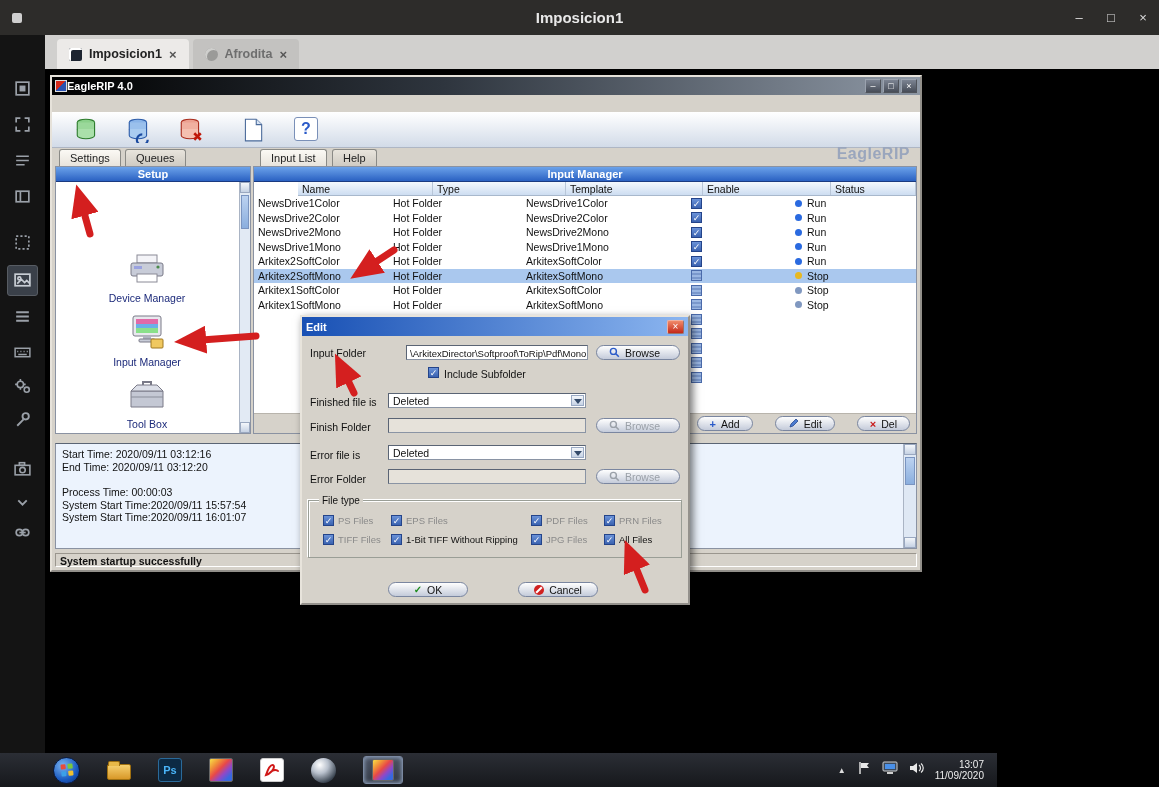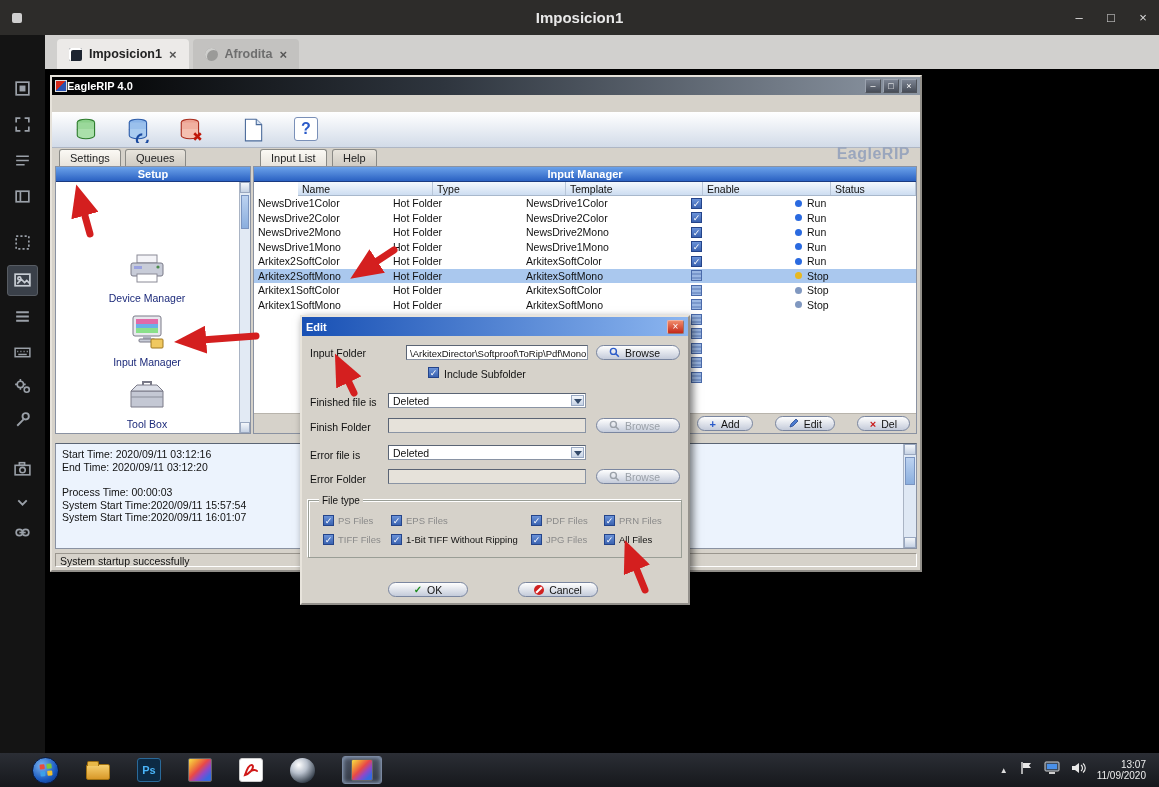--- a/index.html
+++ b/index.html
@@ -129,21 +129,21 @@
     background:#ecf3fd; border:1px solid #8a92a2; border-top-color:#5a6474;
     padding:4px 18px 0 6px; }
   .log-line { font-size:10.5px; color:#111; line-height:12.5px; white-space:nowrap; }
   .log-gap { margin-top:13px; }
   .log-scroll { position:absolute; right:0; top:0; bottom:0; width:13px;
     background:#dfe8f4; border-left:1px solid #aab4c4; }
   .space-strip { position:absolute; left:3px; right:3px; top:474px; height:12px; }
   .space-text { position:absolute; left:637px; top:0; font-size:10.5px; color:#111; }
   .erip-status { position:absolute; left:3px; right:3px; bottom:3px; height:14px;
     border:1px solid #9a968e; border-bottom-color:#fff; border-right-color:#fff;
-    font-size:10.5px; color:#111; padding:1px 0 0 4px; background:#d6d2ca; }
+    font-size:10.5px; color:#111; padding:1px 0 0 4px; background:#d6d2ca;font-weight:bold; }
 
   
   .dialog { position:absolute; left:300px; top:315px; width:390px; height:290px;
     background:#d6d2ca; border:2px outset #e8e4dc; box-shadow:3px 3px 8px rgba(0,0,0,.55);
     z-index:50; }
   .dlg-title { height:19px; background:linear-gradient(to right,#1850b4,#8cb6f0);
     display:flex; align-items:center; padding:0 4px; }
   .dlg-title-text { color:#fff; font-size:11px; font-weight:bold; }
   .dlg-close { margin-left:auto; width:17px; height:14px;
     background:linear-gradient(#f08a6a,#c42818); border:1px outset #f0b0a0; border-radius:2px;
@@ -168,23 +168,23 @@
     font-size:10px; color:#111; padding:0 3px; }
   .ft { position:absolute; display:flex; align-items:center; gap:4px;
     font-size:9.5px; color:#111; white-space:nowrap; }
   .ft.dis { color:#8a8a8a; }
 
   
   .arrows { position:absolute; left:0; top:0; width:1159px; height:787px;
     z-index:99; pointer-events:none; }
 
   
-  .taskbar { position:absolute; left:0; bottom:0; width:1159px; height:34px;
+  .taskbar { position:absolute; left:0; bottom:0; width:997px; height:34px;
     background:linear-gradient(#2b2e35,#16181c); display:flex; align-items:center;
-    z-index:10; padding-left:32px; }
+    z-index:10; padding-left:53px; }
   .tk-item { margin-right:27px; display:flex; align-items:center; justify-content:center; }
   .orb { width:27px; height:27px; border-radius:50%; border:1px solid #0a1a40;
     background:radial-gradient(circle at 35% 30%,#7ab4f0,#1a5ac0 60%,#0a2a70);
     display:flex; align-items:center; justify-content:center; }
   .orb-flag { width:12px; height:12px; display:grid; grid-template-columns:5px 5px;
     grid-template-rows:5px 5px; gap:2px; transform:rotate(-6deg); }
   .orb-flag span { border-radius:1px; }
   .folder-ic { position:relative; width:24px; height:16px;
     background:linear-gradient(#f6d070,#d89828); border:1px solid #a07010; border-radius:2px; margin-top:4px; }
   .folder-ic::before { content:''; position:absolute; left:0; top:-4px; width:10px; height:4px;

